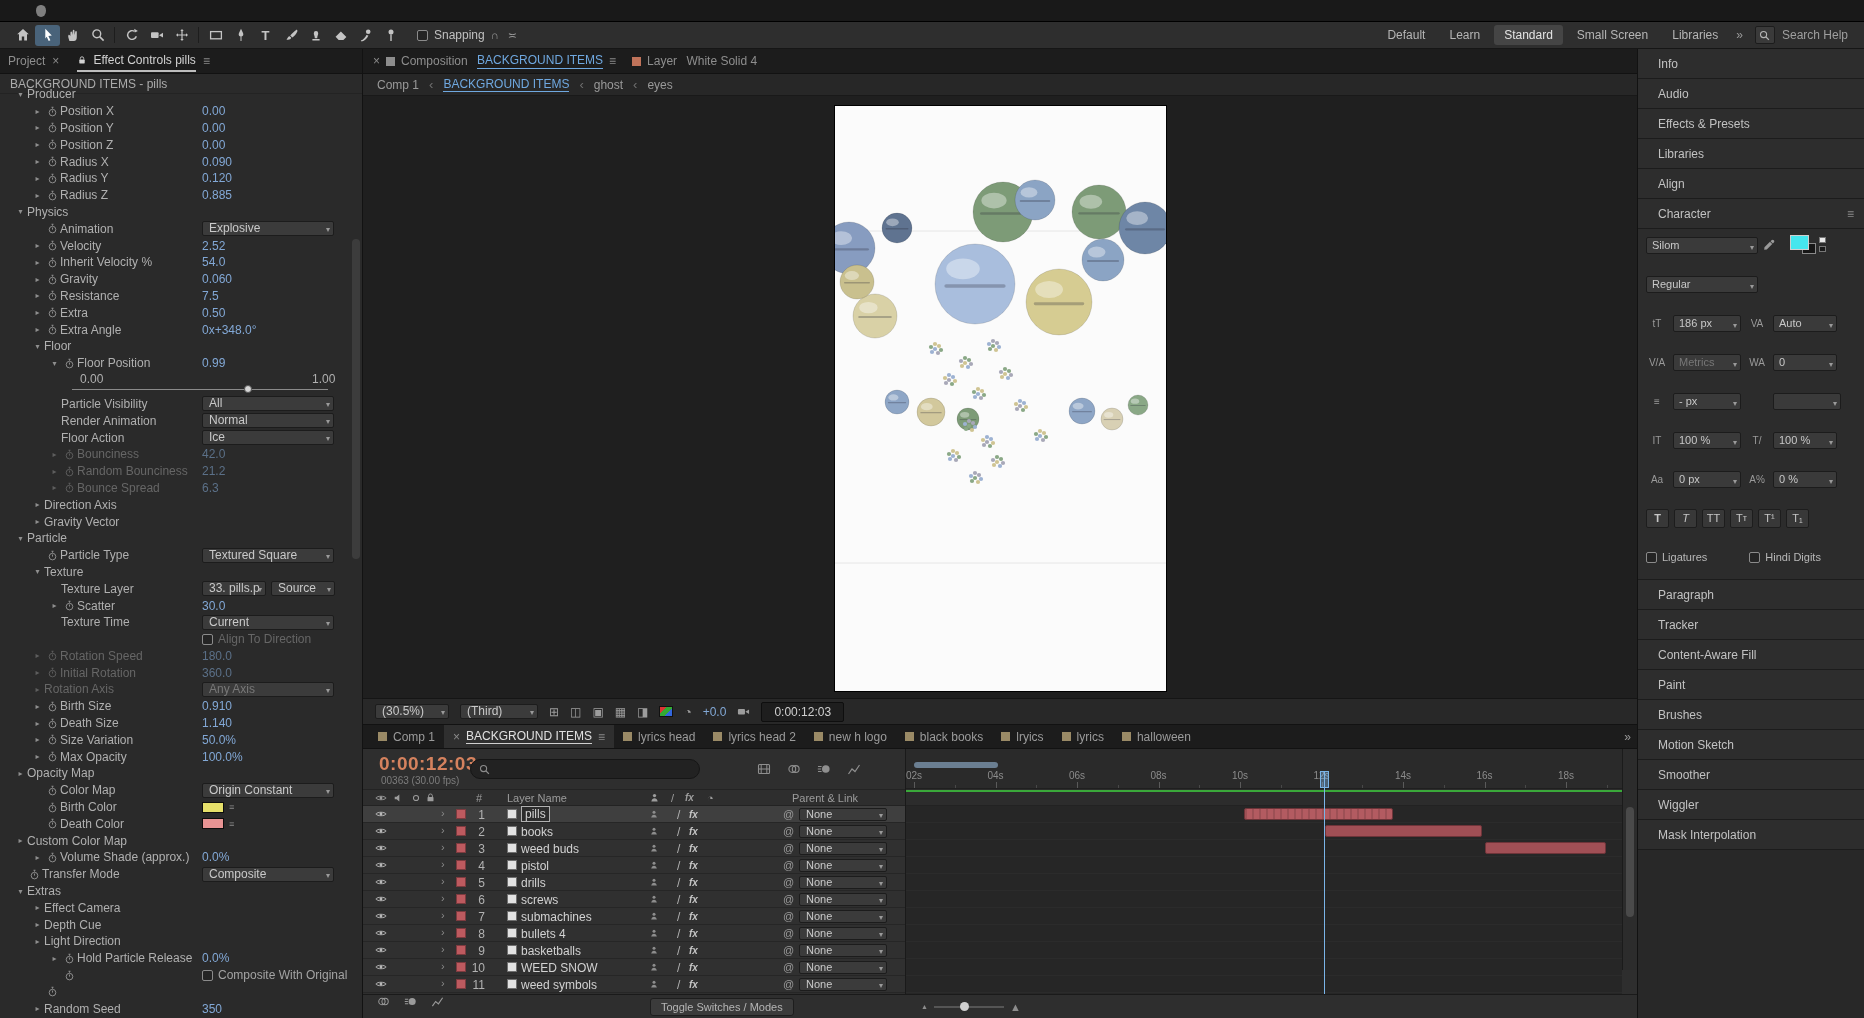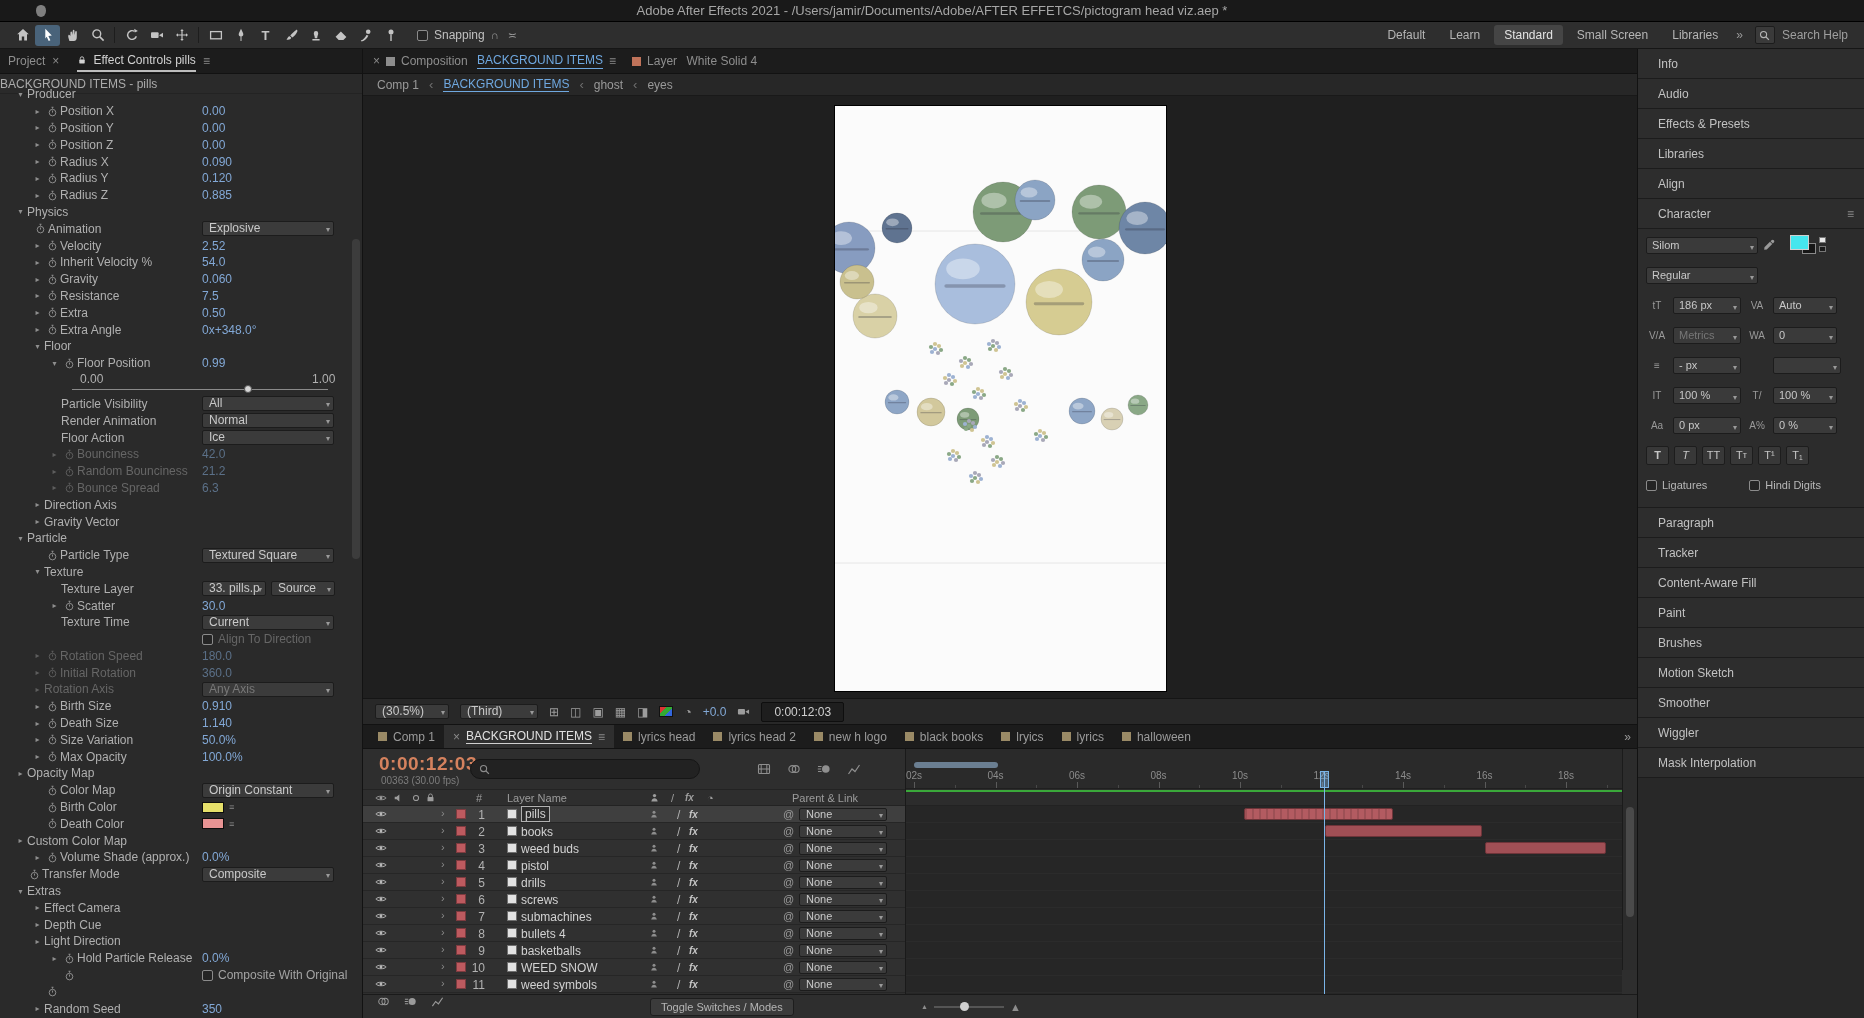--- a/index.html
+++ b/index.html
@@ -25,21 +25,21 @@
 .help-search .sbox{width:20px;height:18px;background:#3a3a3a;border:1px solid #1c1c1c;border-radius:2px;display:flex;align-items:center;justify-content:center;color:#b5b5b5}
 
 .workspace-row{display:flex;height:969px}
 
 .ptabs{height:25px;background:#1c1c1c;border-bottom:1px solid #121212;display:flex;align-items:center;padding:0 8px;gap:7px;color:#8e8e8e;flex:none}
 .ptab-act{color:#d2d2d2;border-bottom:2px solid #bdbdbd;padding:3px 0;display:flex;gap:6px;align-items:center}
 .tab-x{color:#8a8a8a}
 .pmenu{color:#8a8a8a}
 
 .left-panel{width:363px;flex:none;background:#2a2a2a;border-right:1px solid #121212;display:flex;flex-direction:column;position:relative;overflow:hidden}
-.ec-header{height:20px;line-height:20px;color:#ababab;border-bottom:1px solid #232323;flex:none}
+.ec-header{height:20px;line-height:20px;padding-left:10px;color:#ababab;border-bottom:1px solid #232323;flex:none}
 .ec-rows{flex:1;overflow:hidden;margin-top:-8px;position:relative}
 .ec-row{height:16.8px;display:flex;align-items:center;position:relative;color:#b0b0b0;white-space:nowrap}
 .ec-row .twirl{width:13px;flex:none;color:#8f8f8f;font-size:8px;text-align:center}
 .ec-row .swi{width:16px;flex:none;color:#909090;display:flex;justify-content:center}
 .ctrl{position:absolute;left:202px;display:flex;align-items:center;gap:5px}
 .val{color:#82a8d6}
 .dd{position:relative;width:132px;height:15px;line-height:13px;background:#3b3b3b;border:1px solid #1c1c1c;border-radius:2px;padding:0 14px 0 6px;color:#c9c9c9;overflow:hidden;white-space:nowrap}
 .dd:after{content:"▾";position:absolute;right:3px;top:1px;font-size:8px;color:#9a9a9a}
 .dd.dd-s{width:64px}
 .cswatch{width:22px;height:11px;border:1px solid #0d0d0d}
@@ -120,21 +120,21 @@
 .track-scroll .th{position:absolute;left:3px;right:3px;top:58px;height:110px;background:#4a4a4a;border-radius:4px}
 .tl-status{height:24px;flex:none;background:#2e2e2e;border-top:1px solid #1a1a1a;display:flex;align-items:flex-start;gap:14px;padding:0 14px;font-size:11px;color:#9a9a9a;position:relative}
 .toggle-btn{position:absolute;left:287px;top:3px;background:#3b3b3b;border:1px solid #1d1d1d;border-radius:3px;padding:2px 10px;color:#b5b5b5}
 .zoomctl{position:absolute;left:558px;top:0;height:100%;display:flex;align-items:center;gap:6px;color:#8d8d8d}
 .zoomctl .ztrk{width:70px;height:2px;background:#555;position:relative}
 .zoomctl .zth{position:absolute;left:26px;top:-4px;width:9px;height:9px;border-radius:50%;background:#cfcfcf}
 
 .right-sidebar{width:226px;flex:none;background:#282828;display:flex;flex-direction:column;overflow:hidden}
 .sp{height:30px;line-height:30px;padding-left:20px;background:#2d2d2d;border-bottom:1px solid #1c1c1c;color:#c2c2c2;position:relative;flex:none}
 .sp .pmenu{position:absolute;right:10px;top:0}
-.char-content{background:#2c2c2c;border-bottom:1px solid #1c1c1c;padding:6px 8px 12px;flex:none;display:flex;flex-direction:column;gap:10px;font-size:11px}
+.char-content{background:#2c2c2c;border-bottom:1px solid #1c1c1c;padding:6px 8px 12px;flex:none;display:flex;flex-direction:column;gap:19px;font-size:11px}
 .crow{display:flex;align-items:center;gap:5px;height:20px}
 .cic{width:22px;flex:none;color:#9a9a9a;font-size:10px;text-align:center}
 .cdd{position:relative;height:17px;line-height:15px;background:#3a3a3a;border:1px solid #1c1c1c;border-radius:2px;padding:0 13px 0 5px;color:#c8c8c8;overflow:hidden;white-space:nowrap}
 .cdd:after{content:"▾";position:absolute;right:3px;top:2px;font-size:8px;color:#9a9a9a}
 .cdd.graytxt{color:#777}
 .w-font{width:112px}
 .w-half{width:64px}
 .w-l{width:68px}
 .swstack{position:relative;width:36px;height:20px;flex:none}
 .fillsq{position:absolute;left:0;top:0;width:19px;height:15px;border:1px solid #cfcfcf}
@@ -145,21 +145,20 @@
 .checks{display:flex;gap:14px;align-items:center}
 svg{display:block}
 </style>
 </head>
 <body>
 
 <div class="app">
 
   <header class="menubar">
     <span class="apple-dot"></span>
-    <span>Adobe After Effects 2021 - /Users/jamir/Documents/Adobe/AFTER EFFETCS/pictogram head viz.aep *</span>
   </header>
 
   <div class="toolbar">
     <div style="display:flex;align-items:center" id="tools">
         <div class="tool">
           <svg viewBox="0 0 14 14" style="width:14px;height:14px" aria-hidden="true">
             <path fill="currentColor" d="M7 1 12.8 6.3 11 6.3 11 12.5 8.2 12.5 8.2 8.6 5.8 8.6 5.8 12.5 3 12.5 3 6.3 1.2 6.3z"></path>
           </svg>
         </div>
         <div class="tool active">
@@ -364,21 +363,21 @@
             <span class="lbl">Radius Z</span>
             <span class="ctrl">
               <span class="val">0.885</span>
             </span>
           </div>
           <div class="ec-row" style="padding-left: 14px;">
             <span class="twirl">▾</span>
             <span class="lbl">Physics</span>
             <span class="ctrl"></span>
           </div>
-          <div class="ec-row" style="padding-left: 19px;">
+          <div class="ec-row" style="padding-left: 31px;">
             <span class="twirl"></span>
             <span class="swi">
               <svg viewBox="0 0 14 14" style="width:11px;height:11px" aria-hidden="true">
                 <circle cx="7" cy="8.4" r="4.2" fill="none" stroke="currentColor" stroke-width="1.2"></circle>
                 <path stroke="currentColor" stroke-width="1.2" d="M7 8.4 7 5.8 M5.7 1.6 8.3 1.6 M7 1.6 7 3.4"></path>
               </svg>
             </span>
             <span class="lbl">Animation</span>
             <span class="ctrl">
               <span class="dd">Explosive</span>

